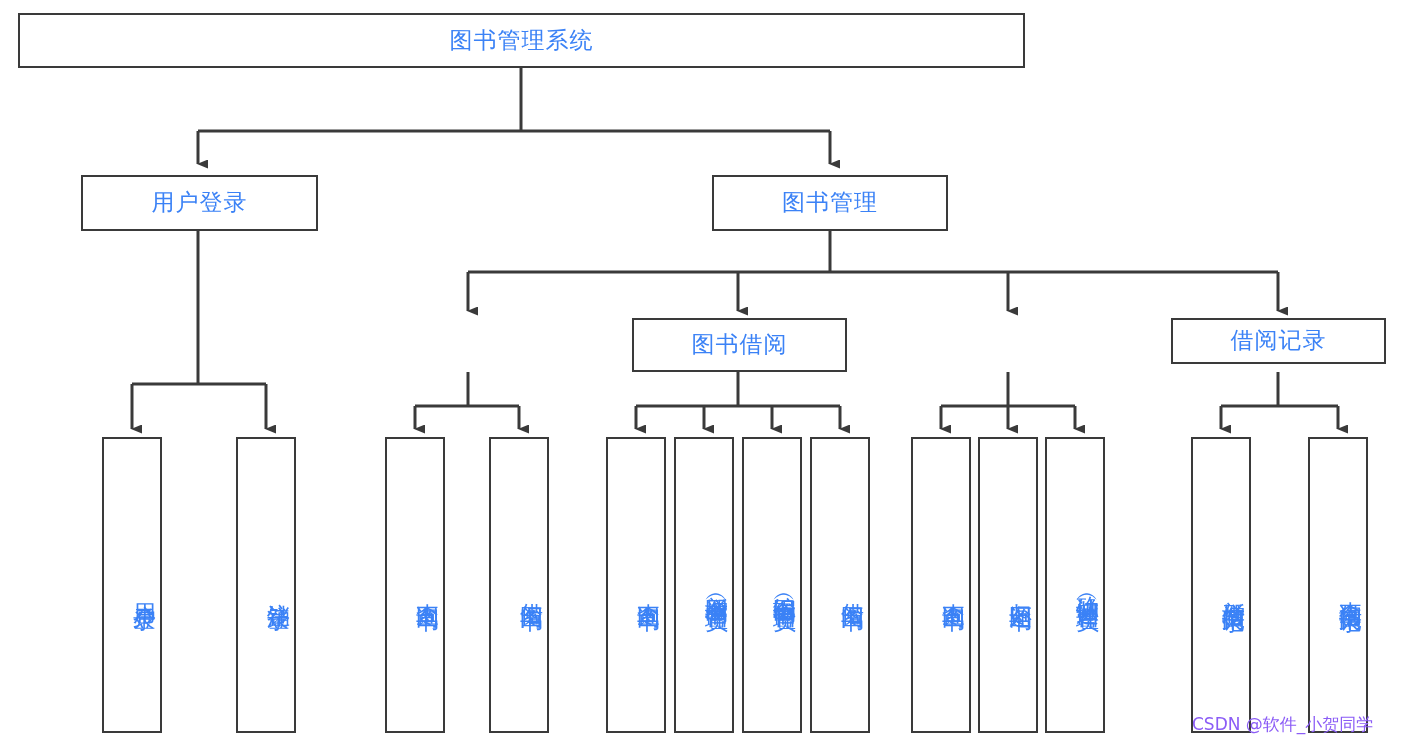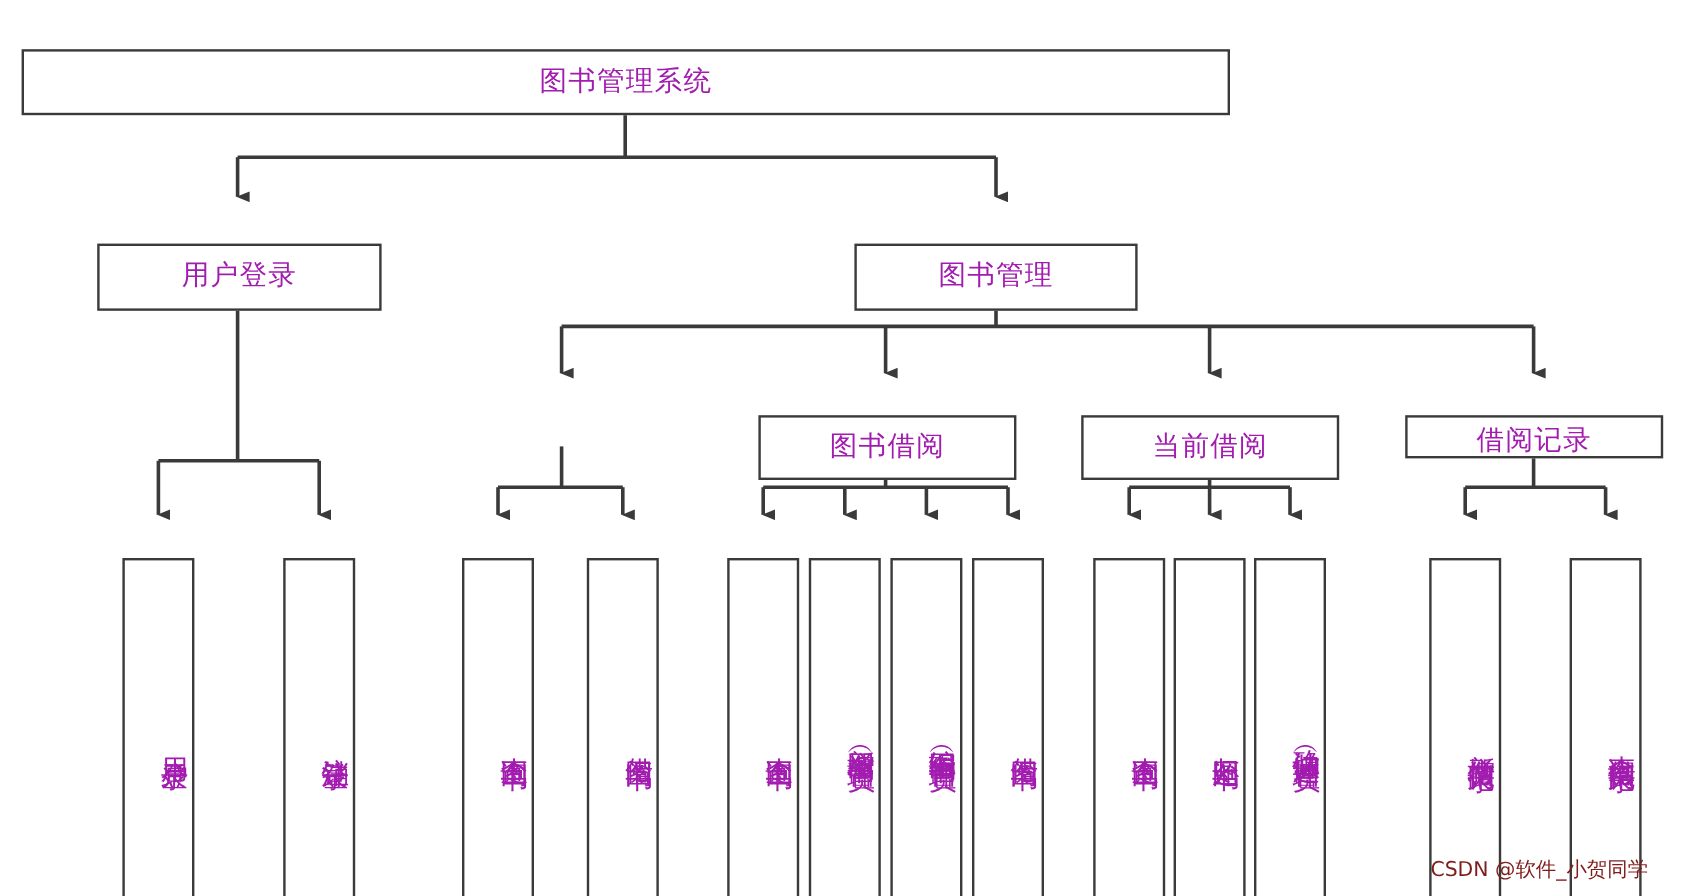--- a/index.html
+++ b/index.html
@@ -25,22 +25,21 @@
     height: 747px;
   }
   .node-box {
     position: absolute;
     box-sizing: border-box;
     border: 2px solid #3a3a3a;
     background: #ffffff;
     display: flex;
     align-items: center;
     justify-content: center;
-    color: #a21caf;
-    margin-top: 28px;
+    color: #3b82f6;
   }
   .node-h {
     font-size: 23px;
     letter-spacing: 1px;
     line-height: 1.1;
     white-space: nowrap;
   }
   .node-v {
     writing-mode: vertical-rl;
     text-orientation: upright;
@@ -53,21 +52,21 @@
     text-align: center;
   }
   .node-v.tall-pad {
     padding-top: 4px;
   }
   .watermark {
     position: absolute;
     left: 1192px;
     top: 713px;
     font-size: 17px;
-    color: #7f1d1d;
+    color: #8b5cf6;
     white-space: nowrap;
     font-family: "DejaVu Sans", "Liberation Sans", sans-serif;
   }
 </style>
 </head>
 <body>
 
 <div id="canvas">
 
   <svg id="diagram-svg" viewBox="0 0 1405 747" xmlns="http://www.w3.org/2000/svg">
@@ -128,24 +127,21 @@
   <div class="node-box node-h" style="left:81px; top:175px; width:237px; height:56px;">
     <span>用户登录</span>
   </div>
   <div class="node-box node-h" style="left:712px; top:175px; width:236px; height:56px;justify-content:center;">
     <span>图书管理</span>
   </div>
 
   <div class="node-box node-h" style="left:632px; top:318px; width:215px; height:54px;">
     <span>图书借阅</span>
   </div>
-  <div class="node-box node-h" style="left:901px; top:318px; width:215px; height:54px;">
-    <span>当前借阅</span>
-  </div>
-  <div class="node-box node-h" style="left:1171px; top:318px; width:215px; height:36px;align-items:flex-end;">
+  <div class="node-box node-h" style="left:1171px; top:318px; width:215px; height:46px;">
     <span>借阅记录</span>
   </div>
 
   <div class="node-box node-v" style="left:102px; top:437px; width:60px; height:296px;">
     <span>用户登录</span>
   </div>
   <div class="node-box node-v" style="left:236px; top:437px; width:60px; height:296px;">
     <span>注销登录</span>
   </div>
 

